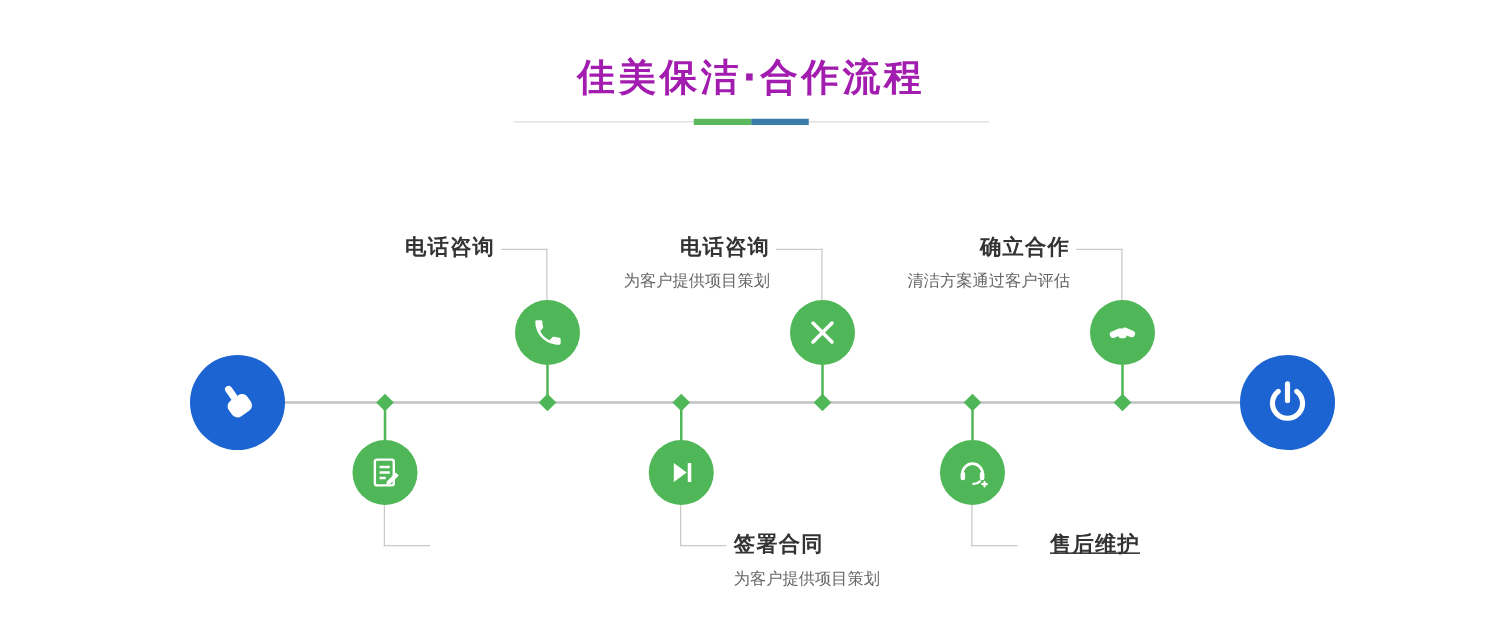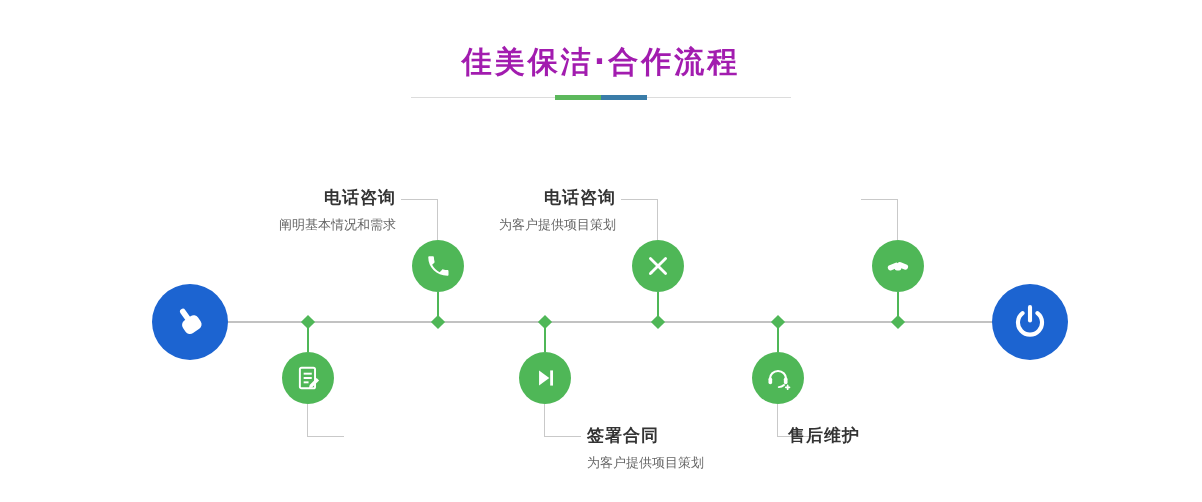--- a/index.html
+++ b/index.html
@@ -46,21 +46,21 @@
 
   .stub-t{top:292px;height:30px;} .stub-b{top:323px;height:29px;}
   .sb1{left:437px;} .sb2{left:657px;} .sb3{left:897px;} .sb4{left:307px;} .sb5{left:544px;} .sb6{left:777px;}
 
   .n-t{top:240px;} .n-b{top:352px;}
   .n1{left:412px;} .n2{left:632px;} .n3{left:872px;} .n4{left:282px;} .n5{left:519px;} .n6{left:752px;}
 
   .c1{left:401px;} .c2{left:621px;} .c3{left:861px;} .c4{left:307px;} .c5{left:544px;} .c6{left:777px;}
 
   .l1{right:806px;} .l2{right:586px;} .l3{right:346px;}
-  .l4{left:350px;}  .l5{left:587px;}  .l6{left:788px;}
+  .l4{left:350px;}  .l5{left:587px;}  .l6{left:840px;text-decoration:underline;}
 
   svg { display:block; }
 </style>
 </head>
 <body>
 
 <div class="page">
 
   <div class="header">
     <div class="title">佳美保洁·合作流程</div>
@@ -101,21 +101,20 @@
 
     <div class="stub stub-t sb1"></div>
     <div class="conn-top c1"></div>
     <div class="node n-t n1">
       <svg width="26" height="26" viewBox="0 0 24 24">
         <path fill="#ffffff" d="M6.6 10.8c1.5 3 3.9 5.4 6.9 6.9l2.3-2.3c.3-.3.7-.4 1.1-.2 1.2.4 2.5.6 3.8.6.6 0 1 .4 1 1V20c0 .6-.4 1-1 1C10.6 21 3 13.4 3 4c0-.6.4-1 1-1h3.2c.6 0 1 .4 1 1 0 1.3.2 2.6.6 3.8.1.4 0 .8-.2 1.1l-2 1.9z"></path>
       </svg>
     </div>
     <div class="label-top l1">
       <div class="step-title">电话咨询</div>
-      <div class="step-desc">阐明基本情况和需求</div>
     </div>
 
     <div class="stub stub-t sb2"></div>
     <div class="conn-top c2"></div>
     <div class="node n-t n2">
       <svg width="26" height="26" viewBox="0 0 24 24">
         <path d="M5 19L19 5" stroke="#ffffff" stroke-width="2.6" stroke-linecap="round"></path>
         <path d="M5 5l14 14" stroke="#ffffff" stroke-width="2.6" stroke-linecap="round"></path>
         <path d="M4 20l3-1-2-2z" fill="#ffffff"></path>
       </svg>
@@ -128,20 +127,24 @@
     <div class="stub stub-t sb3"></div>
     <div class="conn-top c3"></div>
     <div class="node n-t n3">
       <svg width="26" height="26" viewBox="0 0 24 24">
         <g fill="#ffffff">
           <rect x="2.4" y="10" width="10.5" height="5" rx="2.5" transform="rotate(-22 7.6 12.5)"></rect>
           <rect x="11" y="9.4" width="10.5" height="5" rx="2.5" transform="rotate(22 16.2 11.9)"></rect>
           <rect x="9" y="10.6" width="6" height="5.6" rx="2"></rect>
         </g>
       </svg>
+    </div>
+    <div class="label-top l3">
+      <div class="step-title">确立合作</div>
+      <div class="step-desc">清洁方案通过客户评估</div>
     </div>
 
     <div class="stub stub-b sb4"></div>
     <div class="conn-bottom c4"></div>
     <div class="node n-b n4">
       <svg width="26" height="26" viewBox="0 0 24 24">
         <rect x="4.5" y="2.5" width="14" height="19" rx="1.5" fill="none" stroke="#ffffff" stroke-width="1.8"></rect>
         <line x1="8" y1="8" x2="15.5" y2="8" stroke="#ffffff" stroke-width="1.8"></line>
         <line x1="8" y1="12" x2="15.5" y2="12" stroke="#ffffff" stroke-width="1.8"></line>
         <line x1="8" y1="16" x2="12.5" y2="16" stroke="#ffffff" stroke-width="1.8"></line>

